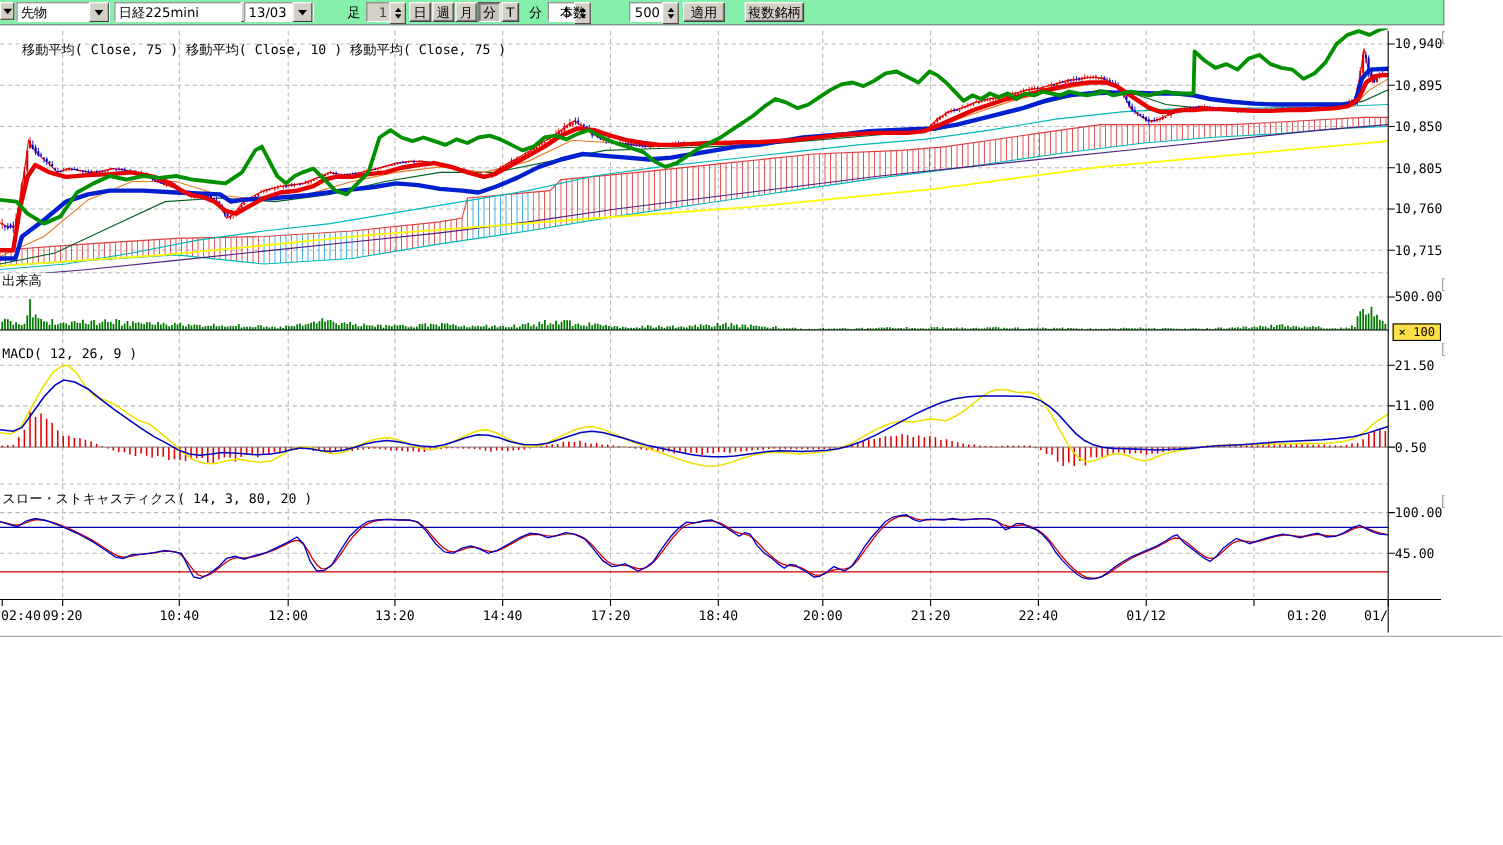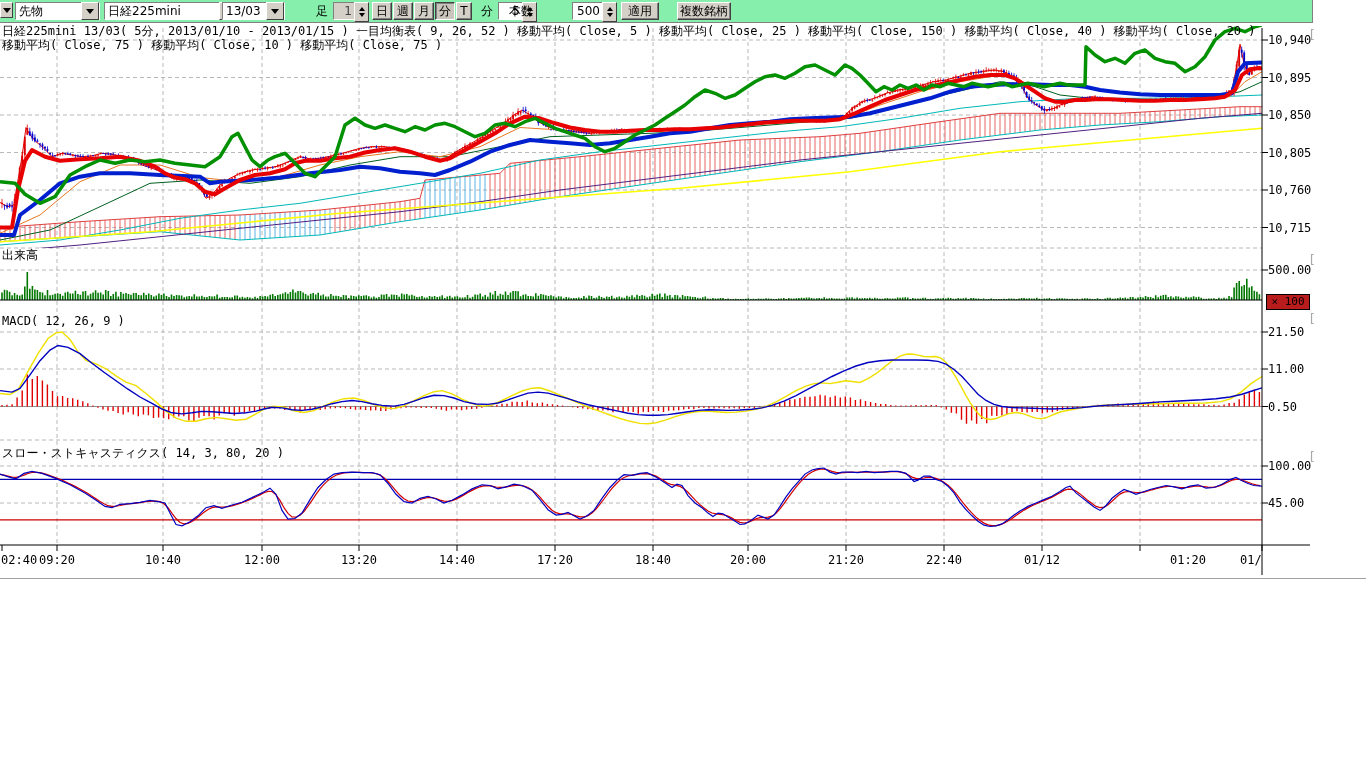--- a/index.html
+++ b/index.html
@@ -33,21 +33,21 @@
   .spinbtn .up{width:0;height:0;border-left:3px solid transparent;border-right:3px solid transparent;border-bottom:4px solid #000;}
   .spinbtn .dn{width:0;height:0;border-left:3px solid transparent;border-right:3px solid transparent;border-top:4px solid #000;}
   
   #chart-area{position:absolute;left:0;top:22px;width:1366px;height:556px;}
   #chart-svg{position:absolute;left:0;top:0;}
   .ovl{position:absolute;font-size:12px;color:#000;white-space:nowrap;line-height:13px;}
   .legend{font-size:12px;letter-spacing:0;}
   .ylab{position:absolute;font-size:12px;color:#000;}
   .xlab{position:absolute;font-size:12px;color:#000;}
   .bracket{position:absolute;color:#a8a8a8;font-size:13px;}
-  #mult-box{position:absolute;border:1px solid #000;background:#b91c1c;font-size:11px;
+  #mult-box{position:absolute;border:1px solid #000;background:#fde047;font-size:11px;
     text-align:center;line-height:13px;}
   #bottom-line{position:absolute;left:0;top:578px;width:1366px;height:1px;background:#a0a0a0;}
 </style>
 </head>
 <body>
 
 <div id="app">
 
   <div id="toolbar">
     <div class="tb dropbtn" style="left:0;width:13px;">
@@ -205,22 +205,21 @@
         <line x1="1262" y1="190" x2="1268" y2="190" stroke="#000" stroke-width="1"></line>
         <line x1="1262" y1="227.5" x2="1268" y2="227.5" stroke="#000" stroke-width="1"></line>
         <line x1="1262" y1="270" x2="1268" y2="270" stroke="#000" stroke-width="1"></line>
         <line x1="1262" y1="332" x2="1268" y2="332" stroke="#000" stroke-width="1"></line>
         <line x1="1262" y1="369" x2="1268" y2="369" stroke="#000" stroke-width="1"></line>
         <line x1="1262" y1="406.5" x2="1268" y2="406.5" stroke="#000" stroke-width="1"></line>
         <line x1="1262" y1="466" x2="1268" y2="466" stroke="#000" stroke-width="1"></line>
         <line x1="1262" y1="503" x2="1268" y2="503" stroke="#000" stroke-width="1"></line>
       </svg>
 
-    <div class="ovl legend" style="left:2px;top:3px;">日経225mini 13/03( 5分, 2013/01/10 - 2013/01/15 )   一目均衡表( 9, 26, 52 )   移動平均( Close, 5 )   移動平均( Close, 25 )   移動平均( Close, 150 )   移動平均( Close, 40 )   移動平均( Close, 20 )</div>
-    <div class="ovl legend" style="left:2px;top:17px;">移動平均( Close, 75 )   移動平均( Close, 10 )   移動平均( Close, 75 )</div>
+    <div class="ovl legend" style="left:20px;top:17px;">移動平均( Close, 75 )   移動平均( Close, 10 )   移動平均( Close, 75 )</div>
 
     <div class="ovl" style="left:2px;top:227px;">出来高</div>
     <div class="ovl" style="left:2px;top:293px;">MACD( 12, 26, 9 )</div>
     <div class="ovl" style="left:2px;top:425px;">スロー・ストキャスティクス( 14, 3, 80, 20 )</div>
 
     <div id="mult-box" style="left:1266px;top:272px;width:42px;height:14px;">× 100</div>
 
     <div id="labels-layer">
         <div class="ylab" style="left: 1268px; top: 11px;">10,940</div>
         <div class="ylab" style="left: 1268px; top: 48.5px;">10,895</div>

